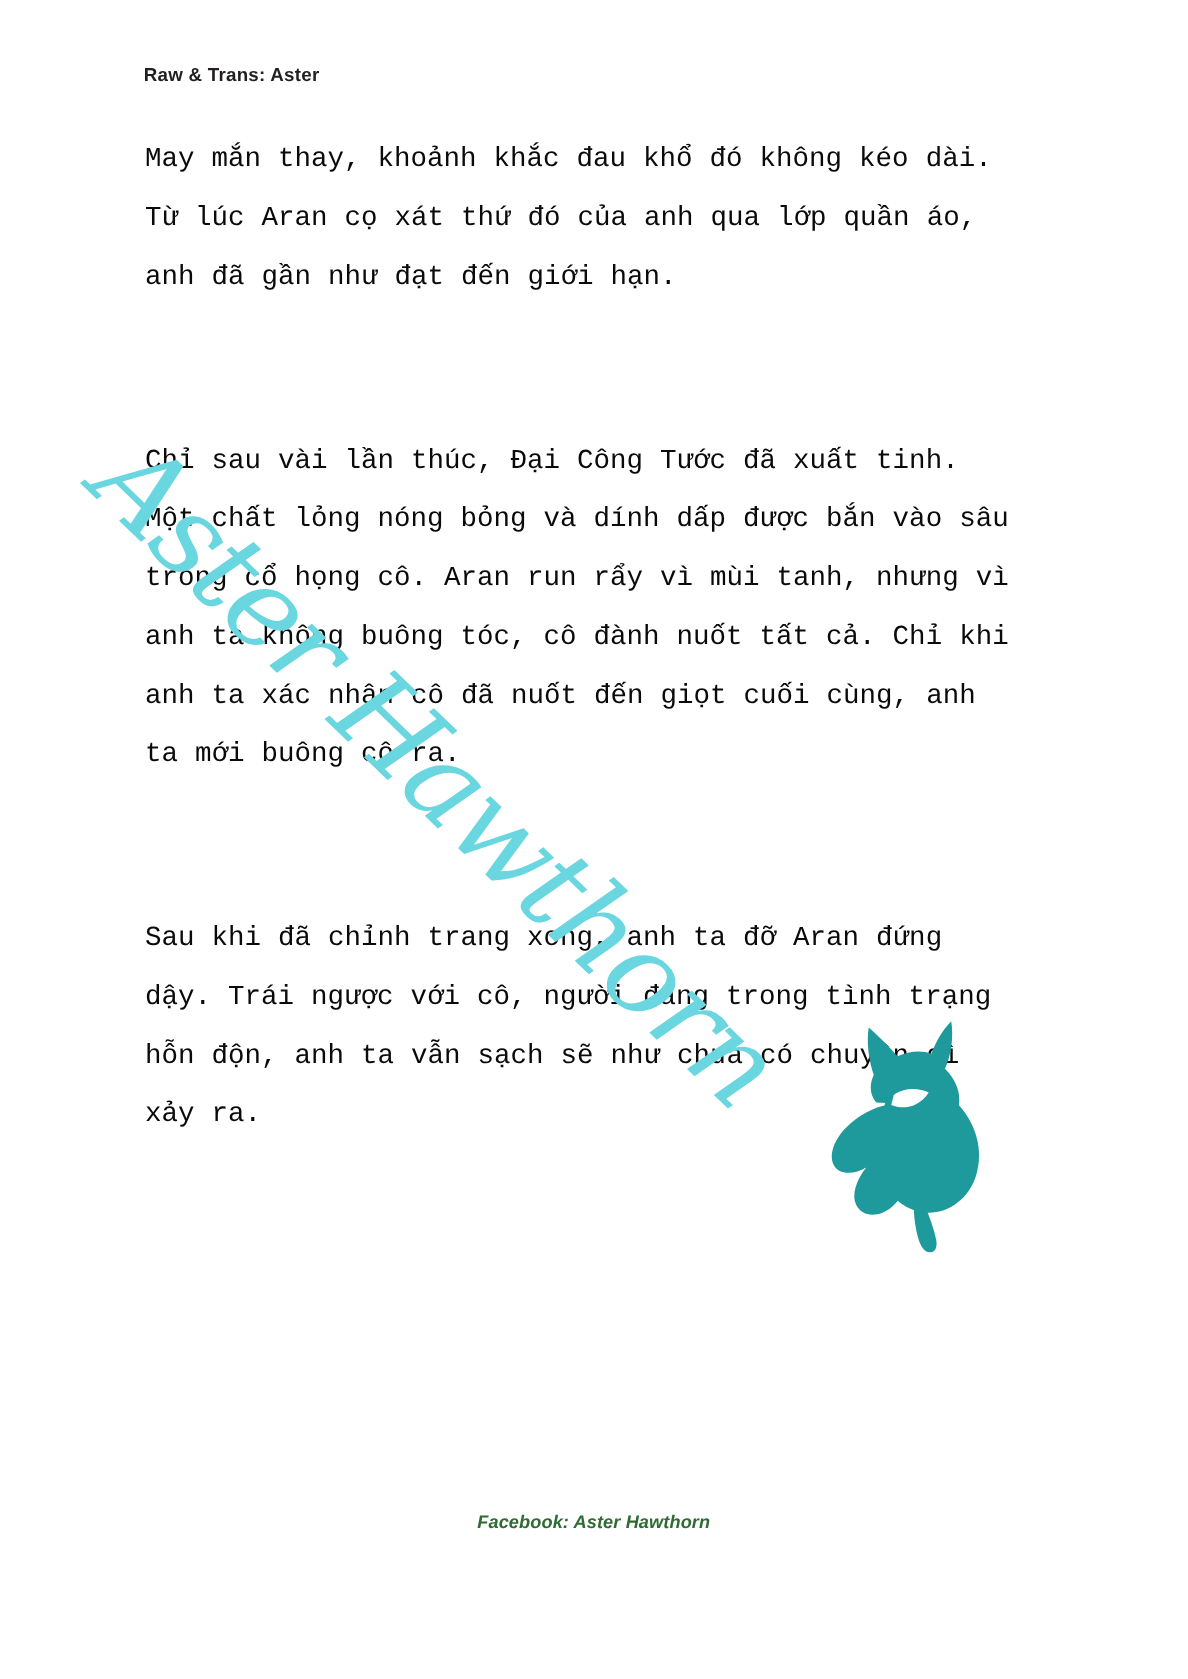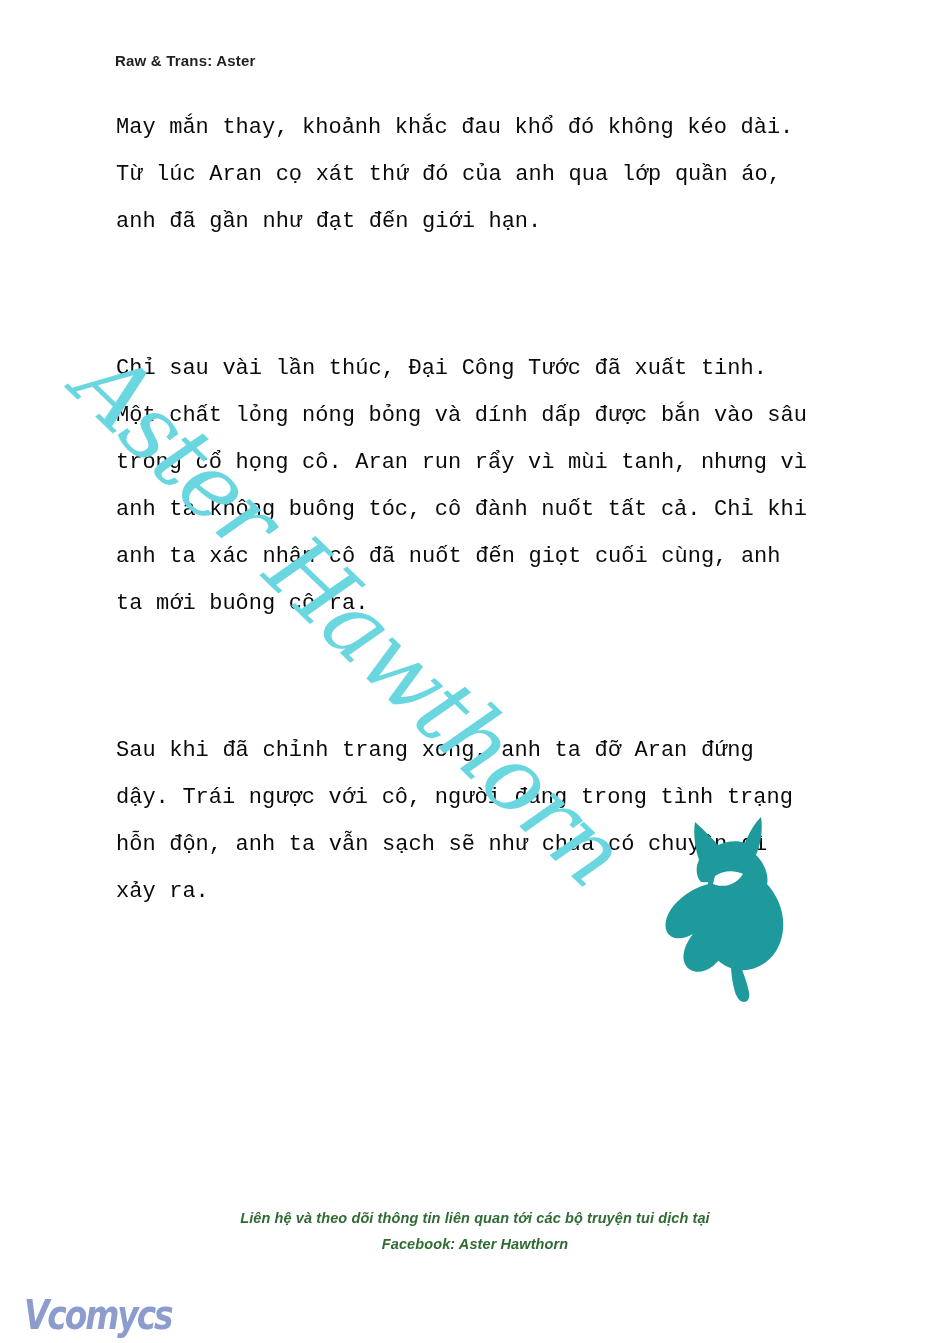--- a/index.html
+++ b/index.html
@@ -157,21 +157,17 @@
 
         <path d="M84 150 C88 160 92 170 94 180 C95 186 93 190 89 190
                  C85 190 82 186 80 180 C77 170 76 160 76 152 Z"></path>
 
         <path d="M60 64 C68 58 80 58 88 62 C80 74 68 76 58 72 Z" fill="#ffffff"></path>
       </g>
     </svg>
   </div>
 
   <div class="footer">
-    <div class="footer-line">Liên hệ và theo dõi thông tin liên quan tới các bộ truyện tui dịch tại</div>
     <div class="footer-line">Facebook: Aster Hawthorn</div>
   </div>
 
-  <div class="logo">
-    <div class="logo-text">Vcomycs</div>
-  </div>
 
 </div>
 
 </body></html>

